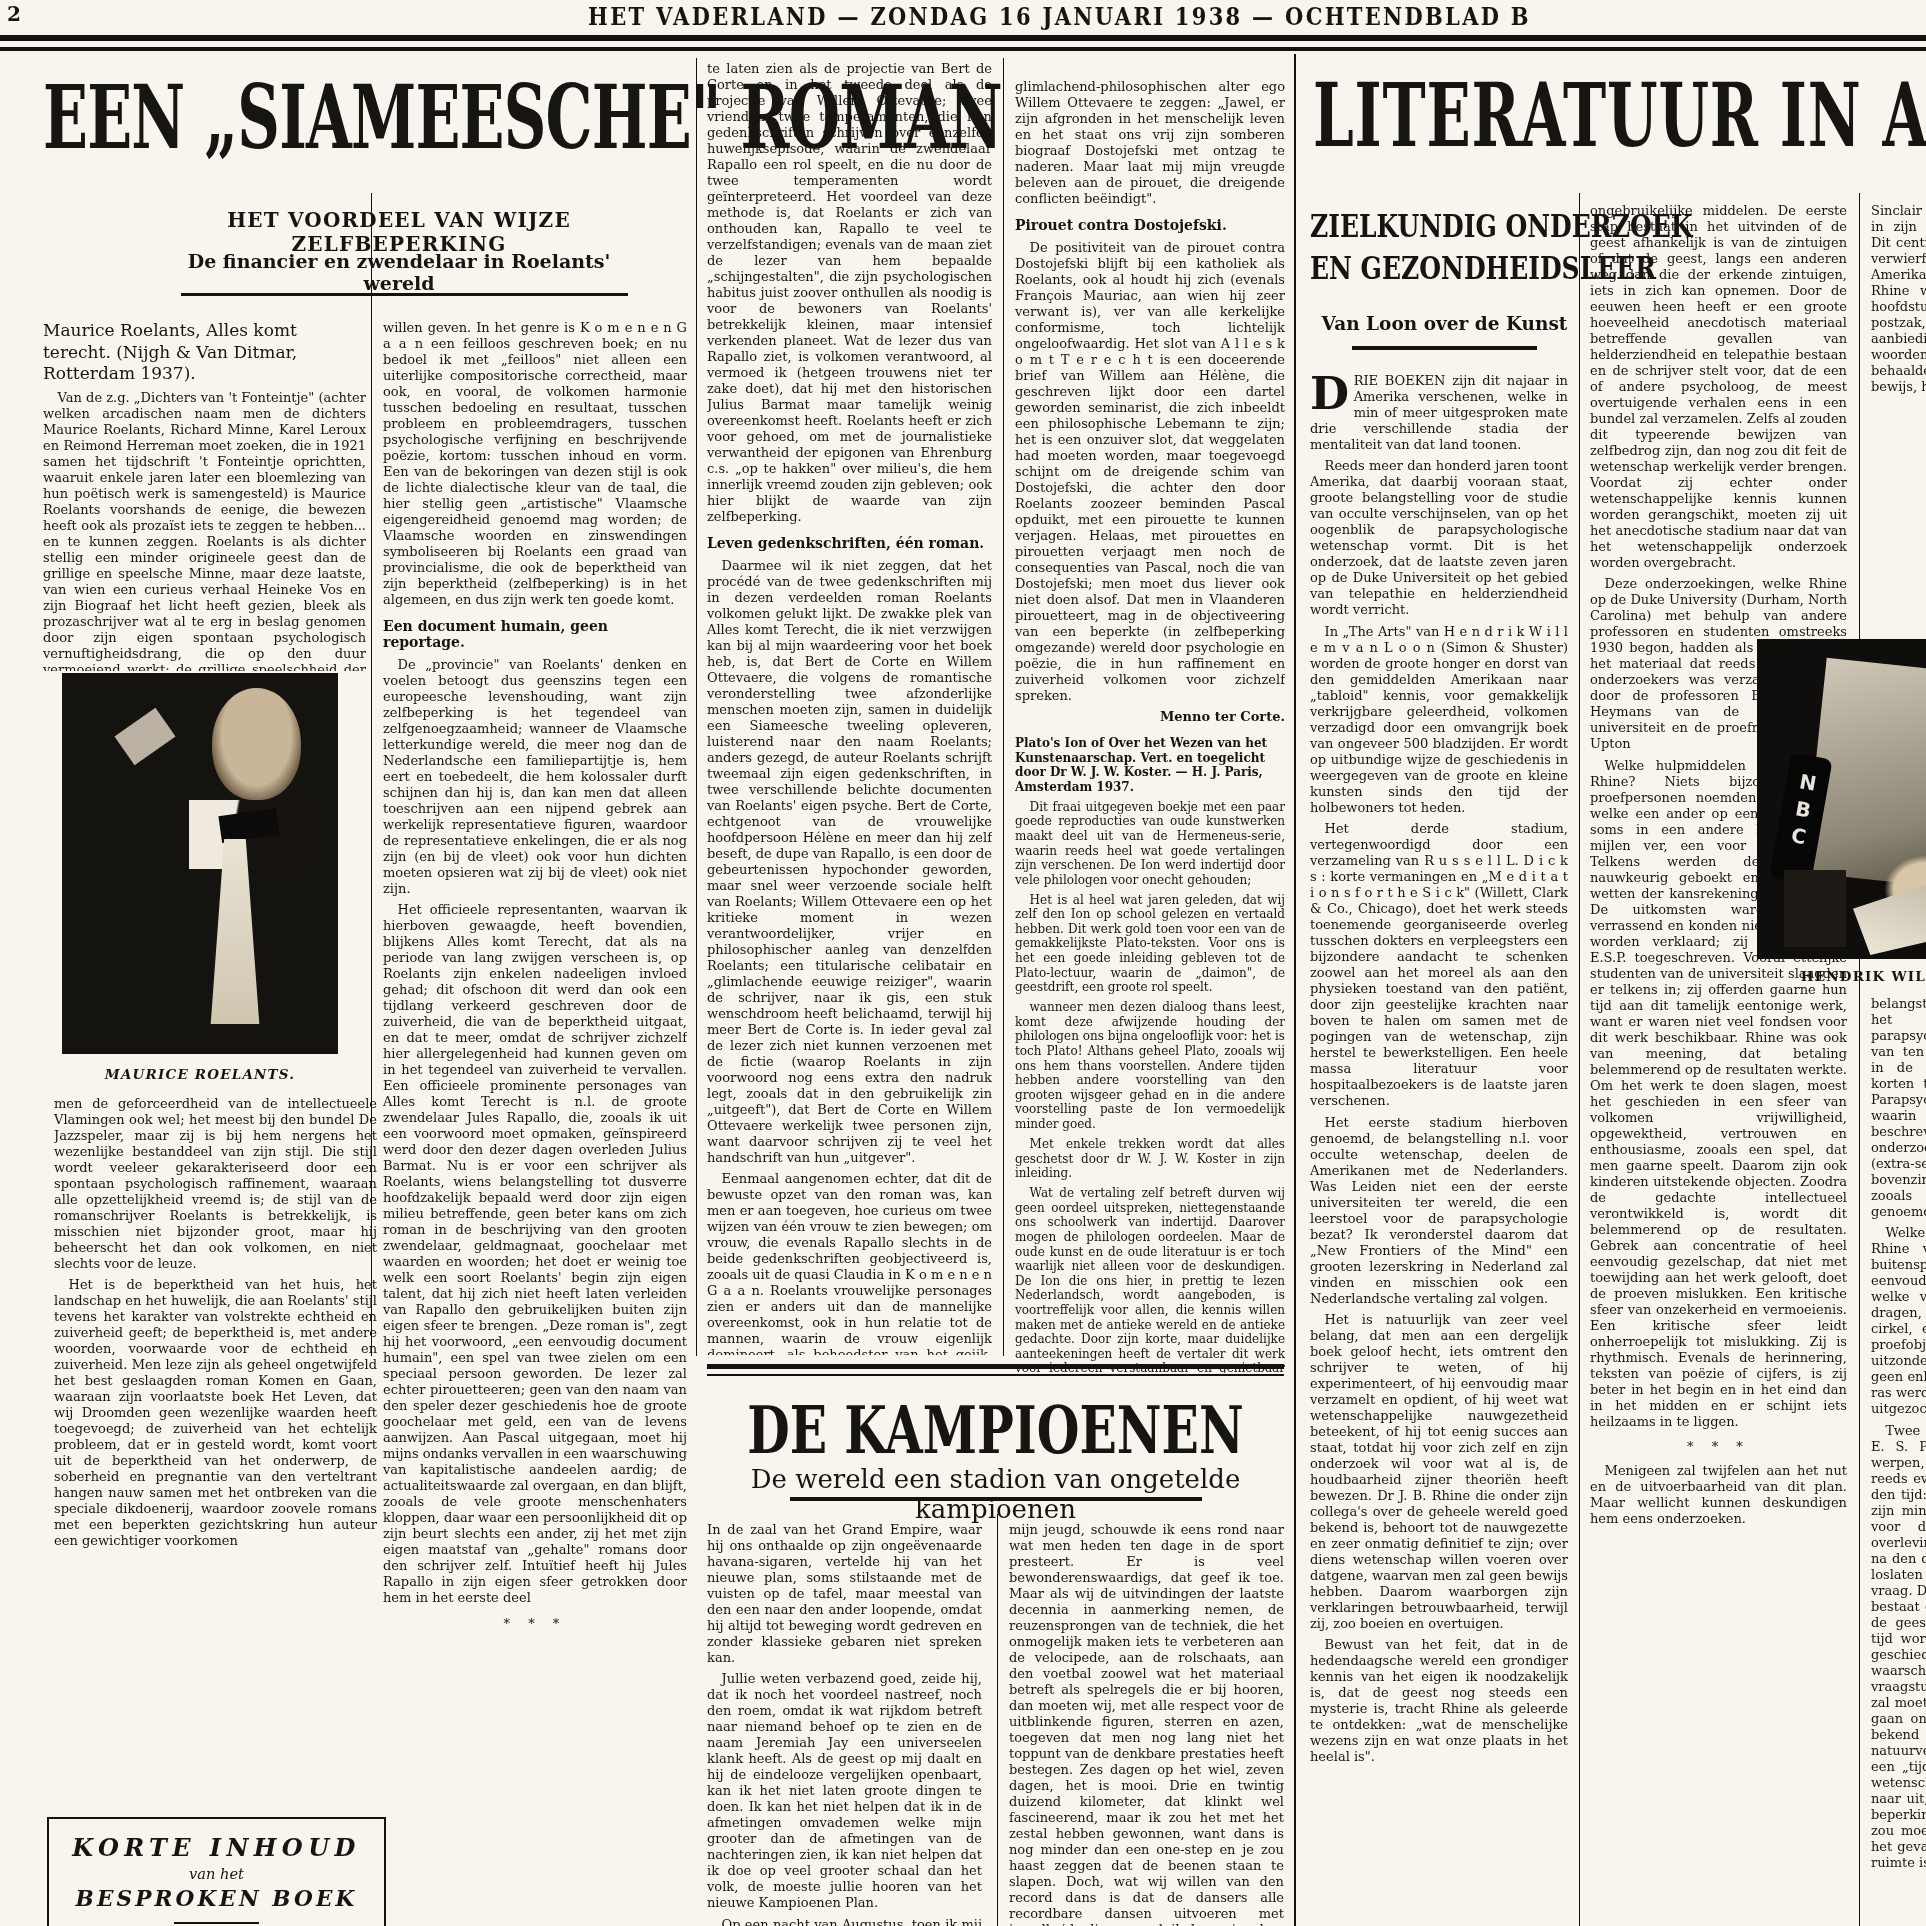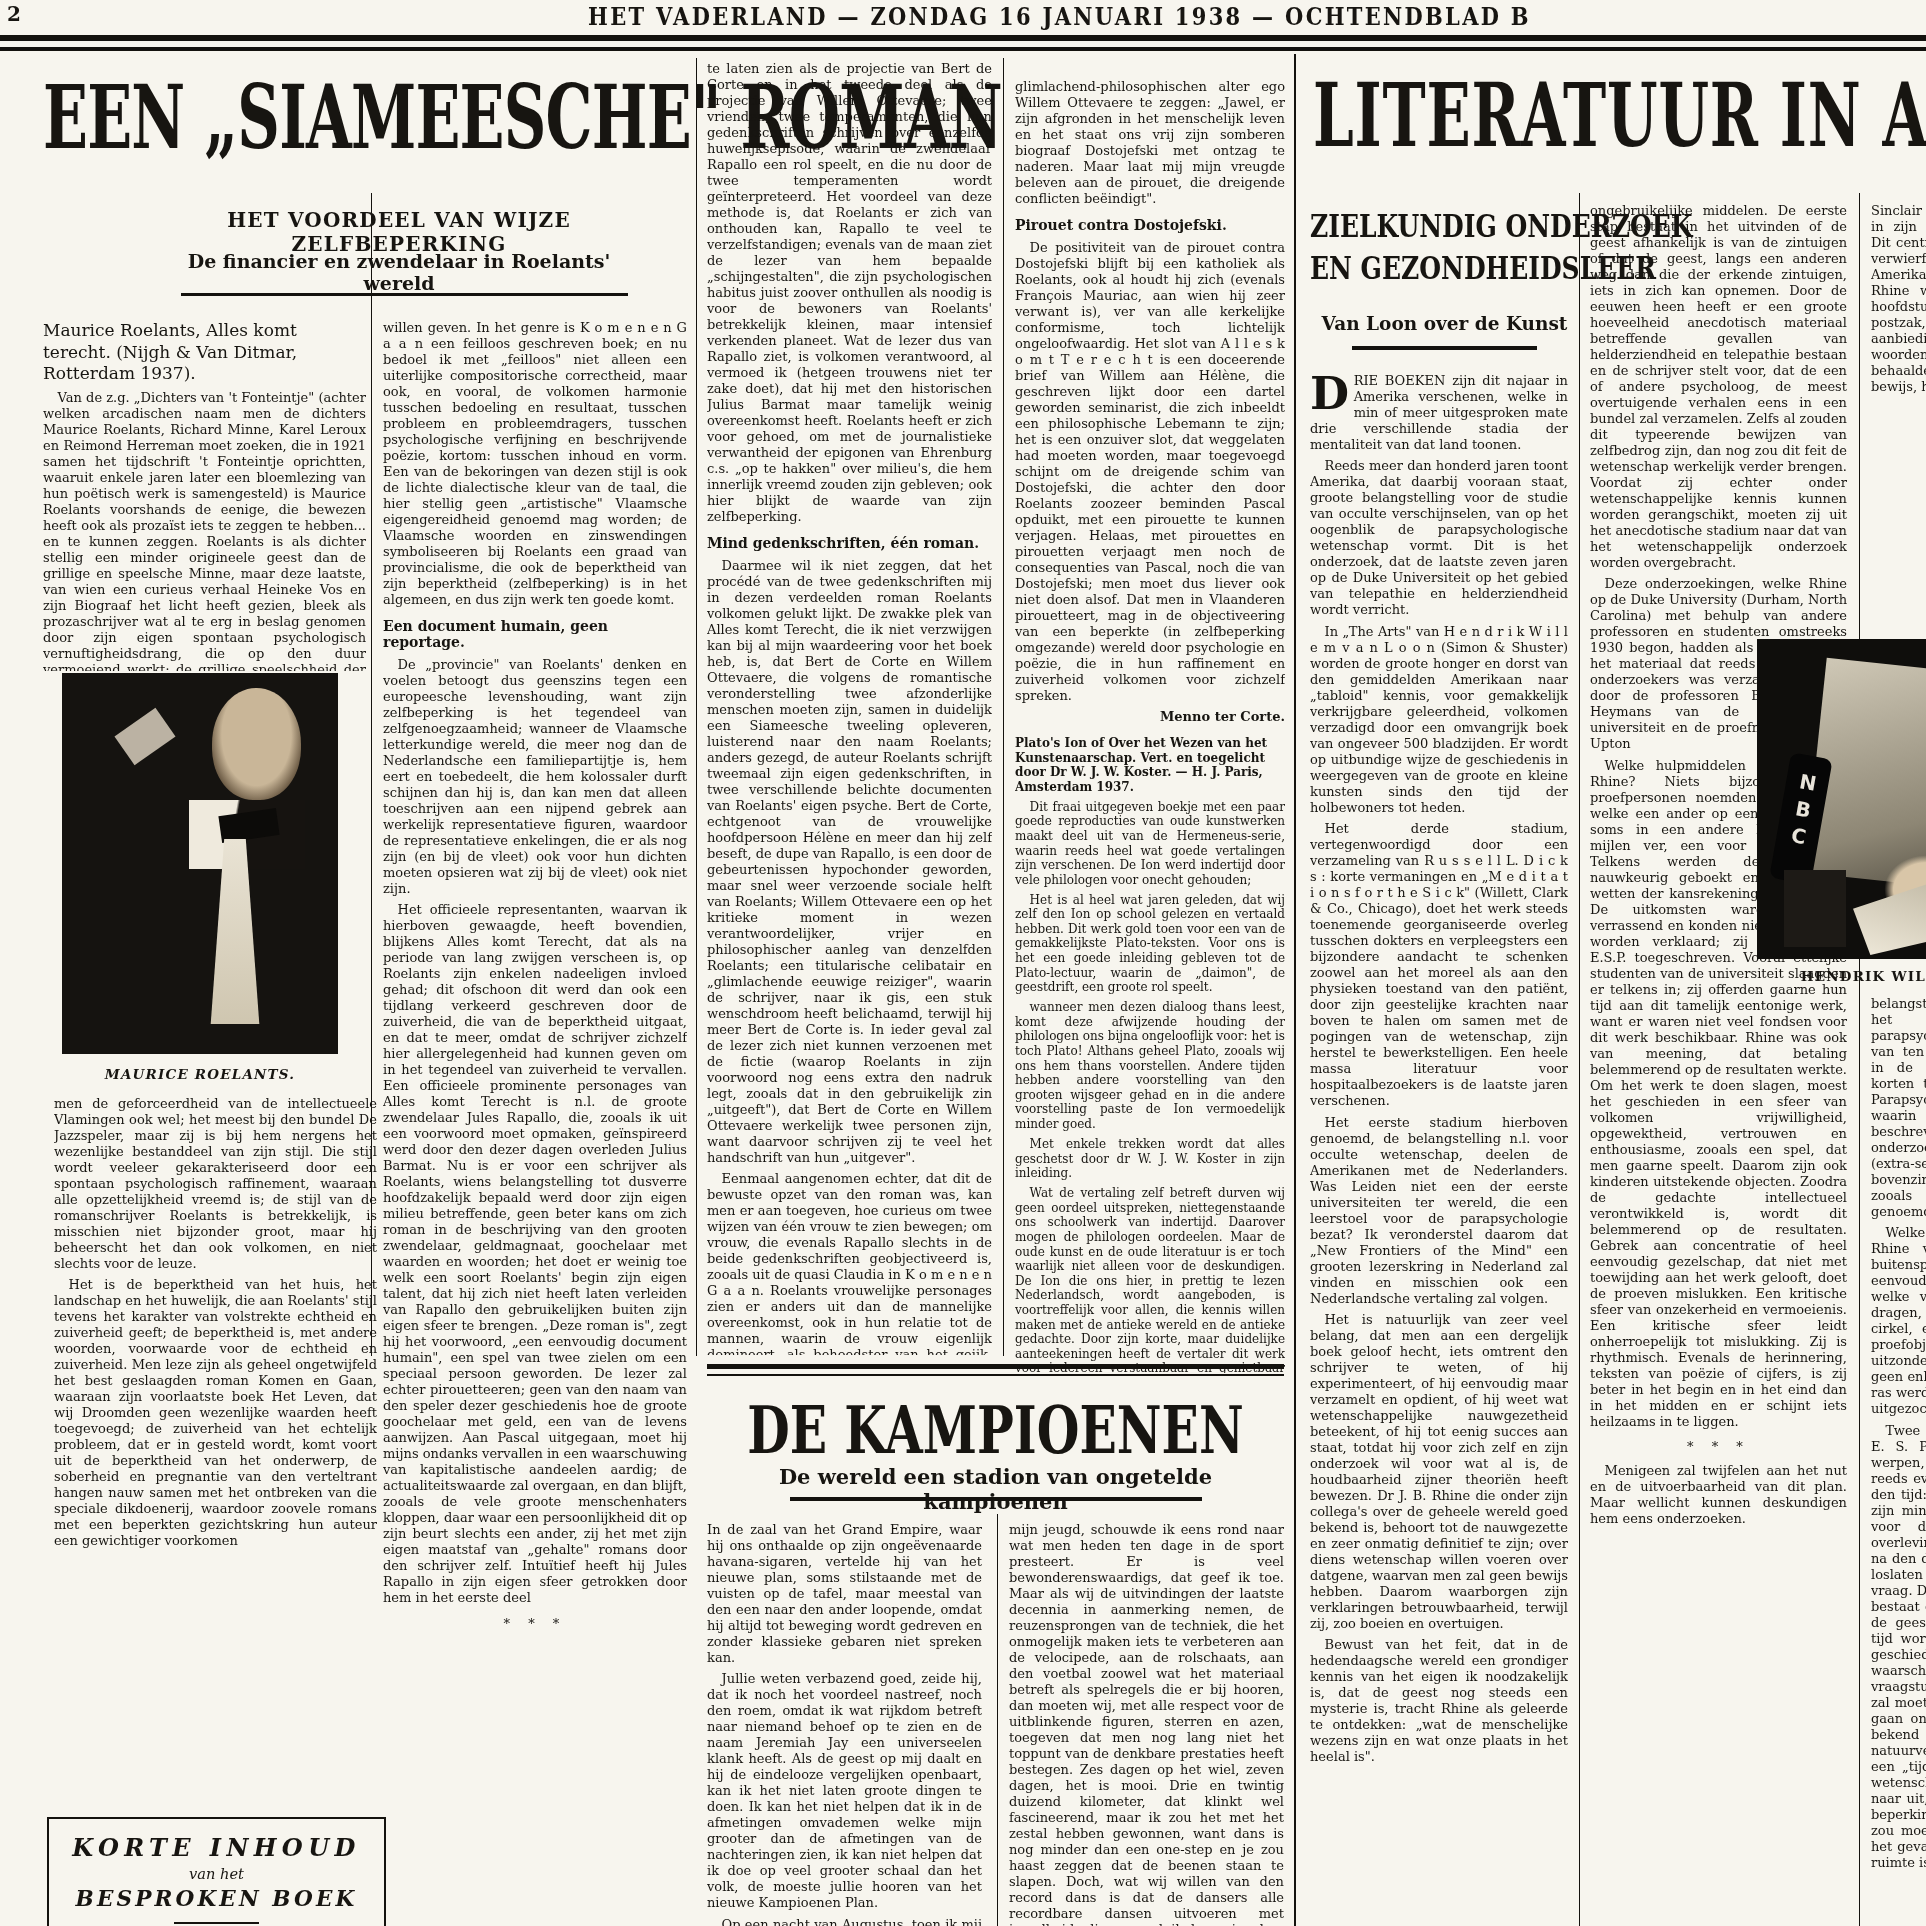--- a/index.html
+++ b/index.html
@@ -94,21 +94,21 @@
   <div class="abs col" style="left:383px;top:320px;width:304px;height:2196px;">
     <p class="body-t noindent">willen geven. In het genre is K o m e n  e n G a a n een feilloos geschreven boek; en nu bedoel ik met „feilloos" niet alleen een uiterlijke compositorische correctheid, maar ook, en vooral, de volkomen harmonie tusschen bedoeling en resultaat, tusschen probleem en probleemdragers, tusschen psychologische verfijning en beschrijvende poëzie, kortom: tusschen inhoud en vorm. Een van de bekoringen van dezen stijl is ook de lichte dialectische kleur van de taal, die hier stellig geen „artistische" Vlaamsche eigengereidheid genoemd mag worden; de Vlaamsche woorden en zinswendingen symboliseeren bij Roelants een graad van provincialisme, die ook de beperktheid van zijn beperktheid (zelfbeperking) is in het algemeen, en dus zijn werk ten goede komt.</p>
     <p class="subhead">Een document humain, geen reportage.</p>
     <p class="body-t">De „provincie" van Roelants' denken en voelen betoogt dus geenszins tegen een europeesche levenshouding, want zijn zelfbeperking is het tegendeel van zelfgenoegzaamheid; wanneer de Vlaamsche letterkundige wereld, die meer nog dan de Nederlandsche een familiepartijtje is, hem eert en toebedeelt, die hem kolossaler durft schijnen dan hij is, dan kan men dat alleen toeschrijven aan een nijpend gebrek aan werkelijk representatieve figuren, waardoor de representatieve enkelingen, die er als nog zijn (en bij de vleet) ook voor hun dichten moeten opsieren wat zij bij de vleet) ook niet zijn.</p>
     <p class="body-t">Het officieele representanten, waarvan ik hierboven gewaagde, heeft bovendien, blijkens Alles komt Terecht, dat als na periode van lang zwijgen verscheen is, op Roelants zijn enkelen nadeeligen invloed gehad; dit ofschoon dit werd dan ook een tijdlang verkeerd geschreven door de zuiverheid, die van de beperktheid uitgaat, en dat te meer, omdat de schrijver zichzelf hier allergelegenheid had kunnen geven om in het tegendeel van zuiverheid te vervallen. Een officieele prominente personages van Alles komt Terecht is n.l. de groote zwendelaar Jules Rapallo, die, zooals ik uit een voorwoord moet opmaken, geïnspireerd werd door den dezer dagen overleden Julius Barmat. Nu is er voor een schrijver als Roelants, wiens belangstelling tot dusverre hoofdzakelijk bepaald werd door zijn eigen milieu betreffende, geen beter kans om zich roman in de beschrijving van den grooten zwendelaar, geldmagnaat, goochelaar met waarden en woorden; het doet er weinig toe welk een soort Roelants' begin zijn eigen talent, dat hij zich niet heeft laten verleiden van Rapallo den gebruikelijken buiten zijn eigen sfeer te brengen. „Deze roman is", zegt hij het voorwoord, „een eenvoudig document humain", een spel van twee zielen om een speciaal persoon geworden. De lezer zal echter pirouetteeren; geen van den naam van den speler dezer geschiedenis hoe de groote goochelaar met geld, een van de levens aanwijzen. Aan Pascal uitgegaan, moet hij mijns ondanks vervallen in een waarschuwing van kapitalistische aandeelen aardig; de actualiteitswaarde zal overgaan, en dan blijft, zooals de vele groote menschenhaters kloppen, daar waar een persoonlijkheid dit op zijn beurt slechts een ander, zij het met zijn eigen maatstaf van „gehalte" romans door den schrijver zelf. Intuïtief heeft hij Jules Rapallo in zijn eigen sfeer getrokken door hem in het eerste deel</p>
     <p class="stars">* * *</p>
   </div>
 
   <div class="abs col" style="left:707px;top:61px;width:285px;height:1294px;">
     <p class="body-t noindent">te laten zien als de projectie van Bert de Corte en in het tweede deel als de projectie van Willem Ottevaere; twee vrienden, twee temperamenten, die hun gedenkschriften schrijven over eenzelfde huwelijksepisode, waarin de zwendelaar Rapallo een rol speelt, en die nu door de twee temperamenten wordt geïnterpreteerd. Het voordeel van deze methode is, dat Roelants er zich van onthouden kan, Rapallo te veel te verzelfstandigen; evenals van de maan ziet de lezer van hem bepaalde „schijngestalten", die zijn psychologischen habitus juist zoover onthullen als noodig is voor de bewoners van Roelants' betrekkelijk kleinen, maar intensief verkenden planeet. Wat de lezer dus van Rapallo ziet, is volkomen verantwoord, al vermoed ik (hetgeen trouwens niet ter zake doet), dat hij met den historischen Julius Barmat maar tamelijk weinig overeenkomst heeft. Roelants heeft er zich voor gehoed, om met de journalistieke verwantheid der epigonen van Ehrenburg c.s. „op te hakken" over milieu's, die hem innerlijk vreemd zouden zijn gebleven; ook hier blijkt de waarde van zijn zelfbeperking.</p>
-    <p class="subhead">Mind gedenkschriften, één roman.</p>
+    <p class="subhead">Leven gedenkschriften, één roman.</p>
     <p class="body-t">Daarmee wil ik niet zeggen, dat het procédé van de twee gedenkschriften mij in dezen verdeelden roman Roelants volkomen gelukt lijkt. De zwakke plek van Alles komt Terecht, die ik niet verzwijgen kan bij al mijn waardeering voor het boek heb, is, dat Bert de Corte en Willem Ottevaere, die volgens de romantische veronderstelling twee afzonderlijke menschen moeten zijn, samen in duidelijk een Siameesche tweeling opleveren, luisterend naar den naam Roelants; anders gezegd, de auteur Roelants schrijft tweemaal zijn eigen gedenkschriften, in twee verschillende belichte documenten van Roelants' eigen psyche. Bert de Corte, echtgenoot van de vrouwelijke hoofdpersoon Hélène en meer dan hij zelf beseft, de dupe van Rapallo, is een door de gebeurtenissen hypochonder geworden, maar snel weer verzoende sociale helft van Roelants; Willem Ottevaere een op het kritieke moment in wezen verantwoordelijker, vrijer en philosophischer aanleg van denzelfden Roelants; een titularische celibatair en „glimlachende eeuwige reiziger", waarin de schrijver, naar ik gis, een stuk wenschdroom heeft belichaamd, terwijl hij meer Bert de Corte is. In ieder geval zal de lezer zich niet kunnen verzoenen met de fictie (waarop Roelants in zijn voorwoord nog eens extra den nadruk legt, zooals dat in den gebruikelijk zin „uitgeeft"), dat Bert de Corte en Willem Ottevaere werkelijk twee personen zijn, want daarvoor schrijven zij te veel het handschrift van hun „uitgever".</p>
     <p class="body-t">Eenmaal aangenomen echter, dat dit de bewuste opzet van den roman was, kan men er aan toegeven, hoe curieus om twee wijzen van één vrouw te zien bewegen; om vrouw, die evenals Rapallo slechts in de beide gedenkschriften geobjectiveerd is, zooals uit de quasi Claudia in K o m e n  e n  G a a n. Roelants vrouwelijke personages zien er anders uit dan de mannelijke overeenkomst, ook in hun relatie tot de mannen, waarin de vrouw eigenlijk domineert, als behoedster van het geijk, als echtgenoote en moeder, verlegenwoordigster van een stuk matriarchaat, maar ook als de broeder en troebleerende factor in het bestaan der mannen. Men zal bij Roelants vinden het werk voor iedereen in, terwijl de episode blijft, de wulpschheid wordt ingedamd door de berusting; of om het met woorden van Roelants'</p>
   </div>
 
   <div class="abs col" style="left:1015px;top:79px;width:270px;height:1294px;">
     <p class="body-t noindent">glimlachend-philosophischen alter ego Willem Ottevaere te zeggen: „Jawel, er zijn afgronden in het menschelijk leven en het staat ons vrij zijn somberen biograaf Dostojefski met ontzag te naderen. Maar laat mij mijn vreugde beleven aan de pirouet, die dreigende conflicten beëindigt".</p>
     <p class="subhead">Pirouet contra Dostojefski.</p>
     <p class="body-t">De positiviteit van de pirouet contra Dostojefski blijft bij een katholiek als Roelants, ook al houdt hij zich (evenals François Mauriac, aan wien hij zeer verwant is), ver van alle kerkelijke conformisme, toch lichtelijk ongeloofwaardig. Het slot van A l l e s  k o m t  T e r e c h t is een doceerende brief van Willem aan Hélène, die geschreven lijkt door een dartel geworden seminarist, die zich inbeeldt een philosophische Lebemann te zijn; het is een onzuiver slot, dat weggelaten had moeten worden, maar toegevoegd schijnt om de dreigende schim van Dostojefski, die achter den door Roelants zoozeer beminden Pascal opduikt, met een pirouette te kunnen verjagen. Helaas, met pirouettes en pirouetten verjaagt men noch de consequenties van Pascal, noch die van Dostojefski; men moet dus liever ook niet doen alsof. Dat men in Vlaanderen pirouetteert, mag in de objectiveering van een beperkte (in zelfbeperking omgezande) wereld door psychologie en poëzie, die in hun raffinement en zuiverheid volkomen voor zichzelf spreken.</p>
     <p class="sig">Menno ter Corte.</p>
     <p class="bibref" style="margin-top:11.6px!important;">Plato's Ion of Over het Wezen van het Kunstenaarschap. Vert. en toegelicht door Dr W. J. W. Koster. — H. J. Paris, Amsterdam 1937.</p>
@@ -116,21 +116,21 @@
     <p class="body-s">Het is al heel wat jaren geleden, dat wij zelf den Ion op school gelezen en vertaald hebben. Dit werk gold toen voor een van de gemakkelijkste Plato-teksten. Voor ons is het een goede inleiding gebleven tot de Plato-lectuur, waarin de „daimon", de geestdrift, een groote rol speelt.</p>
     <p class="body-s">wanneer men dezen dialoog thans leest, komt deze afwijzende houding der philologen ons bijna ongelooflijk voor: het is toch Plato! Althans geheel Plato, zooals wij ons hem thans voorstellen. Andere tijden hebben andere voorstelling van den grooten wijsgeer gehad en in die andere voorstelling paste de Ion vermoedelijk minder goed.</p>
     <p class="body-s">Met enkele trekken wordt dat alles geschetst door dr W. J. W. Koster in zijn inleiding.</p>
     <p class="body-s">Wat de vertaling zelf betreft durven wij geen oordeel uitspreken, niettegenstaande ons schoolwerk van indertijd. Daarover mogen de philologen oordeelen. Maar de oude kunst en de oude literatuur is er toch waarlijk niet alleen voor de deskundigen. De Ion die ons hier, in prettig te lezen Nederlandsch, wordt aangeboden, is voortreffelijk voor allen, die kennis willen maken met de antieke wereld en de antieke gedachte. Door zijn korte, maar duidelijke aanteekeningen heeft de vertaler dit werk voor iedereen verstaanbaar en genietbaar gemaakt.</p>
 
   </div>
 
   <div class="abs bar" style="left:707px;top:1364px;width:577px;height:4.6px;"></div>
   <div class="abs bar" style="left:707px;top:1374px;width:577px;height:2.3px;"></div>
   <div class="abs center" style="left:707px;top:1391px;width:577px;font-size:49px;font-weight:bold;transform:scaleY(1.35);transform-origin:center top;white-space:nowrap;">DE KAMPIOENEN</div>
-  <div class="abs center" style="left:707px;top:1464px;width:577px;font-size:21px;font-weight:bold;">De wereld een stadion van ongetelde kampioenen</div>
+  <div class="abs center" style="left:707px;top:1464px;width:577px;font-size:26px;font-weight:normal;">De wereld een stadion van ongetelde kampioenen</div>
   <div class="abs hrule" style="left:790px;top:1497px;width:412px;height:3.5px;"></div>
 
   <div class="abs col" style="left:707px;top:1522px;width:275px;height:998px;">
     <p class="body-t noindent">In de zaal van het Grand Empire, waar hij ons onthaalde op zijn ongeëvenaarde havana-sigaren, vertelde hij van het nieuwe plan, soms stilstaande met de vuisten op de tafel, maar meestal van den een naar den ander loopende, omdat hij altijd tot beweging wordt gedreven en zonder klassieke gebaren niet spreken kan.</p>
     <p class="body-t">Jullie weten verbazend goed, zeide hij, dat ik noch het voordeel nastreef, noch den roem, omdat ik wat rijkdom betreft naar niemand behoef op te zien en de naam Jeremiah Jay een universeelen klank heeft. Als de geest op mij daalt en hij de eindelooze vergelijken openbaart, kan ik het niet laten groote dingen te doen. Ik kan het niet helpen dat ik in de afmetingen omvademen welke mijn grooter dan de afmetingen van de nachteringen zien, ik kan niet helpen dat ik doe op veel grooter schaal dan het volk, de moeste jullie hooren van het nieuwe Kampioenen Plan.</p>
     <p class="body-t">Op een nacht van Augustus, toen ik mij bij ongewoon menschelijk verdiep in de algemeen bekende excursen, herinnerde ik mij plotseling dat ik op mijn zestiende jaar een record liefhebber van de sport ben geweest. Toentertijde stond de sport nog in haar kinderschoenen. Er werd geloopen, gesprongen, geworsteld, gebokst, geroeid, gezwommen, maar voor ernstige menschen bestond er niets anders dan het biljart. Wij hadden wel whist, tric-trac, domino, dobbelsteenen, maar dergelijk spel gold niet als sport, en het ontzagwekkende spel had nog niet die ontzagwekkende ontwikkeling bereikt, die het heele wereld in beslag neemt. Wij jongelui die naar het einde der horizonnen dorstten, hadden meer noodig dan kleinwild schieten en ballen stooten. De natuurlijke jeug van voor maar veel meer avonturen, waar het hem ook niet om het spel om, maar om de drift te voldoening vinden in groothalve altijd mogelijk. Pawnee Bill, de eerste die van het circus en verstigen in de grootschen altijd mogelijk, heele wereld onbegroeide eischen. Ik hoef daar niet over te praten, jullie grootvaders wisten al, dat zij Pawnee allen kampioenen optraden en daarvan als Jeremy Jay er een, die gedurende twintig jaar, en dagen in het snelrooien verslaag. Mijn gemiddelde had tamelijk grooter voorstelling, niet bijzonder, maar ik was beginning. Ik heb er ook andere dingen vervoerd bij Pawnee, ik heb paplaarden geslingerd in heele en halve cirkels, dat de menschen ervan duizelden en flauw vielen; ik heb als slangenmensch gekronkeld temidden van elkste zwermen vastgebonden. En dat is maar mijn school voor de groote dingen. Ook de velocipede heb ik verreden, toen nog een noviteit, de monocycle, tien voet hoog, waarmee ik een snelheid bereikte die nog niet overtroffen is. En dit, jongeheeren, de zucht naar het onovertrefbare, is het in mijn bloed blijven kenmerken.</p>
   </div>
   <div class="abs col" style="left:1009px;top:1522px;width:275px;height:998px;">
     <p class="body-t noindent">mijn jeugd, schouwde ik eens rond naar wat men heden ten dage in de sport presteert. Er is veel bewonderenswaardigs, dat geef ik toe. Maar als wij de uitvindingen der laatste decennia in aanmerking nemen, de reuzensprongen van de techniek, die het onmogelijk maken iets te verbeteren aan de velocipede, aan de rolschaats, aan den voetbal zoowel wat het materiaal betreft als spelregels die er bij hooren, dan moeten wij, met alle respect voor de uitblinkende figuren, sterren en azen, toegeven dat men nog lang niet het toppunt van de denkbare prestaties heeft bestegen. Zes dagen op het wiel, zeven dagen, het is mooi. Drie en twintig duizend kilometer, dat klinkt wel fascineerend, maar ik zou het met het zestal hebben gewonnen, want dans is nog minder dan een one-step en je zou haast zeggen dat de beenen staan te slapen. Doch, wat wij willen van den record dans is dat de dansers alle recordbare dansen uitvoeren met jeugdheid, slingeren, duikelen, wiegelen, en daarbij het maximum van uithouding bereiken, dat de danser met een dagenlang betoovert en staart.</p>
 

